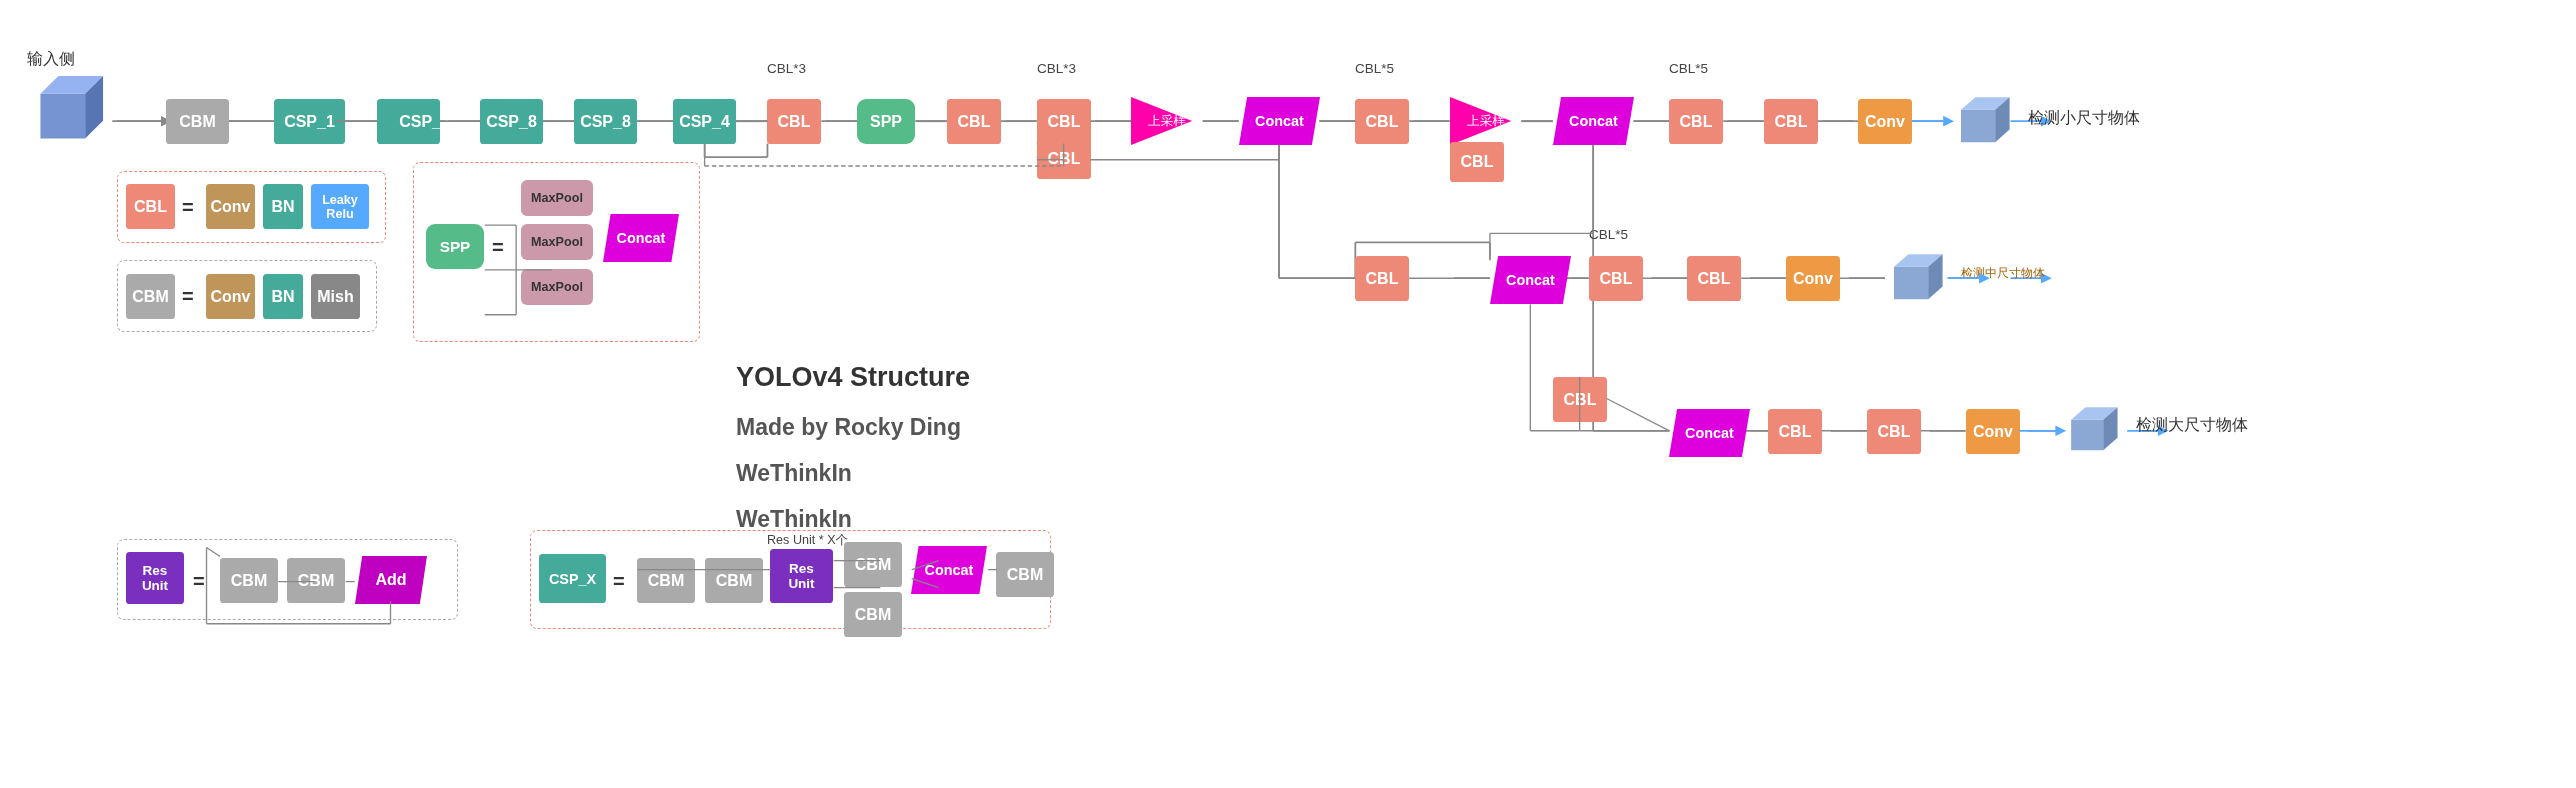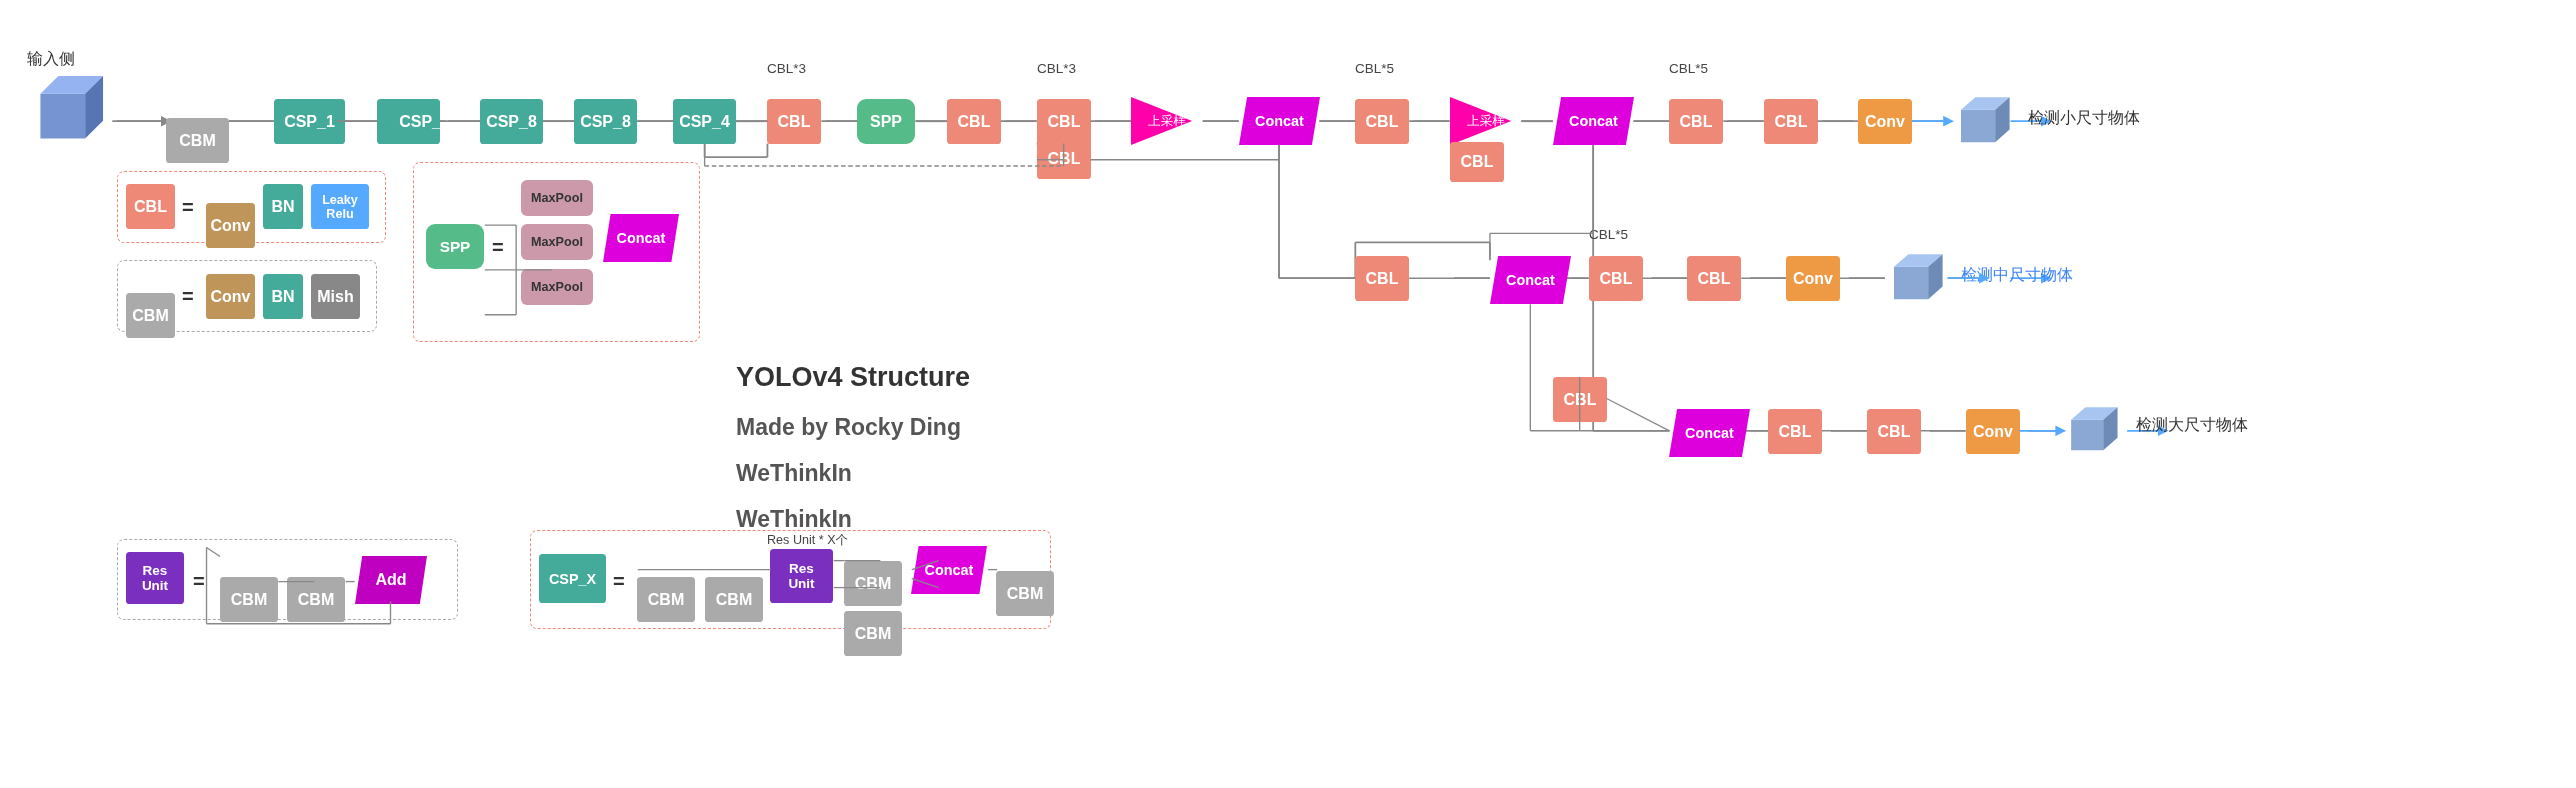--- a/index.html
+++ b/index.html
@@ -22,21 +22,21 @@
       position: absolute;
       display: flex;
       align-items: center;
       justify-content: center;
       font-size: 16px;
       font-weight: bold;
       color: #fff;
       border-radius: 3.6px;
       text-align: center;
     }
-    .box.gray { background: #aaa; color: #fff; margin-top: 19px; }
+    .box.gray { background: #aaa; color: #fff; }
     .box.green { background: #4a9; color: #fff; }
     .box.orange { background: #e87; color: #fff; }
     .box.yellow { background: #e94; color: #fff; }
     .box.blue-light { background: #5af; color: #fff; }
     .box.purple { background: #a0a; color: #fff; }
     
     .label {
       position: absolute;
       font-size: 14.4px;
       color: #555;
@@ -299,21 +299,21 @@
   <div class="box orange" style="left:1687px; top:256px; width:54px; height:45px;">CBL</div>
   <div class="box yellow" style="left:1786px; top:256px; width:54px; height:45px;">Conv</div>
 
   <div style="position:absolute; left:1885px; top:247px; width:63px; height:63px;">
     <svg width="63" height="63" viewBox="0 0 70 70">
       <polygon points="10,22 48,22 48,58 10,58" fill="#7799cc" opacity="0.85"></polygon>
       <polygon points="10,22 26,8 64,8 48,22" fill="#99bbee" opacity="0.85"></polygon>
       <polygon points="48,22 64,8 64,44 48,58" fill="#5577aa" opacity="0.85"></polygon>
     </svg>
   </div>
-  <div class="label" style="left:1961px; top:265px; font-size:16px; color:#3b82f6;">检测中尺寸物体</div>
+  <div class="label" style="left:1961px; top:265px; font-size:12px; color:#a16207;">检测中尺寸物体</div>
 
   <div class="concat-shape" style="left:1669px; top:409px; width:81px; height:48px;">Concat</div>
 
   <div class="box orange" style="left:1553px; top:377px; width:54px; height:45px;">CBL</div>
 
   <div class="box orange" style="left:1768px; top:409px; width:54px; height:45px;">CBL</div>
   <div class="box orange" style="left:1867px; top:409px; width:54px; height:45px;">CBL</div>
   <div class="box yellow" style="left:1966px; top:409px; width:54px; height:45px;">Conv</div>
 
   <div style="position:absolute; left:2064px; top:402px; width:58px; height:58px;">

